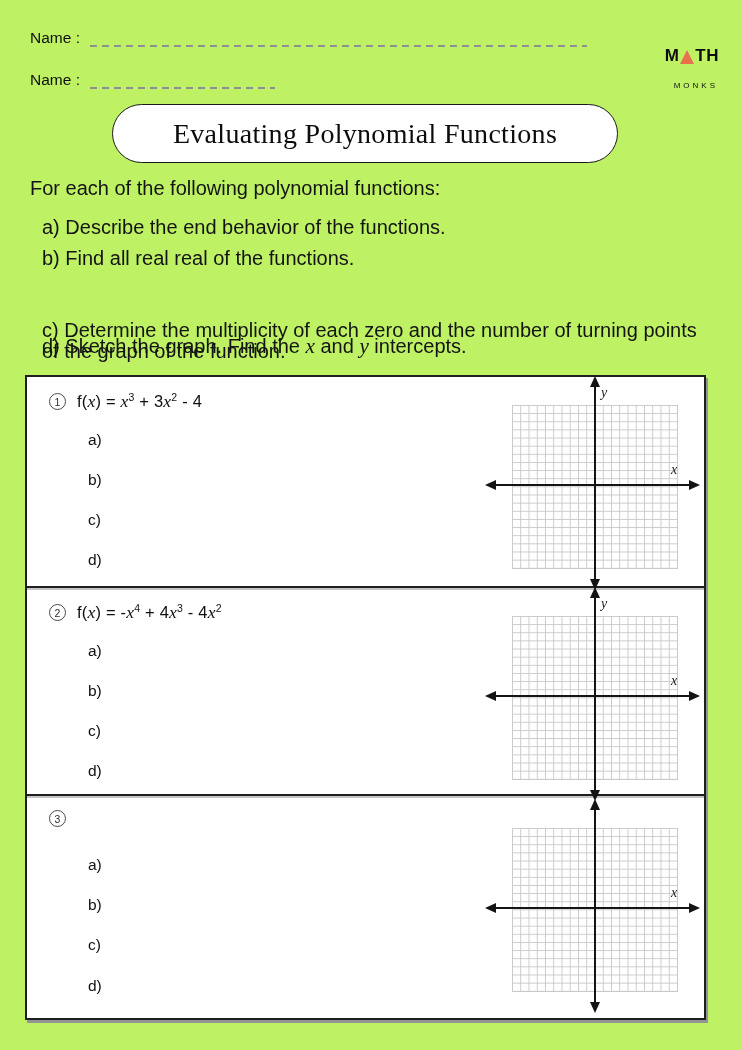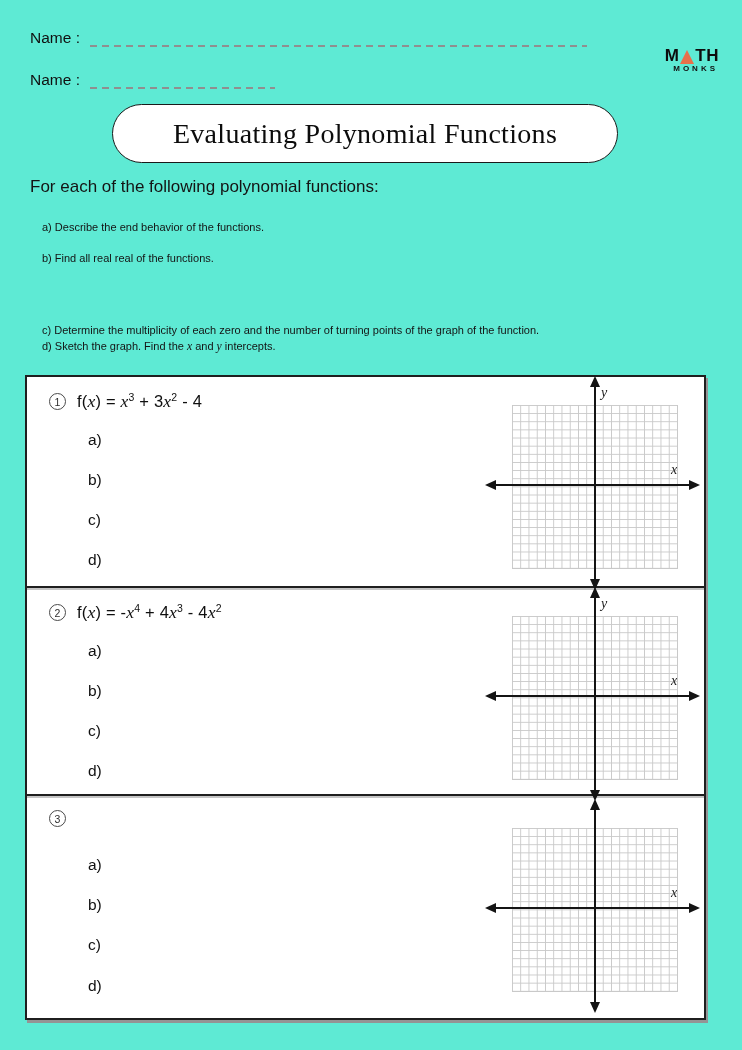--- a/index.html
+++ b/index.html
@@ -7,21 +7,21 @@
     --grid:#c9c9c9;
     --axis:#141414;
     --border:#1f1f1f;
     --ink:#141414;
   }
   *{margin:0;padding:0;box-sizing:border-box;}
   html,body{background:#ffffff;}
   .page{
     position:relative;
     width:742px;height:1050px;
-    background:#5eead4;
+    background:#bef264;
     font-family:"Liberation Sans","DejaVu Sans",sans-serif;
     color:var(--ink);
     overflow:hidden;
   }
   
   .field-label{position:absolute;font-size:15.5px;color:#101010;}
   .name-label{left:30px;top:29px;}
   .score-label{left:30px;top:71px;}
   .dash-line{
     position:absolute;height:2px;
@@ -34,36 +34,36 @@
   .logo-top{
     display:flex;align-items:flex-end;justify-content:flex-end;
     font-weight:bold;font-size:17px;letter-spacing:0.5px;color:#0d0d0d;line-height:1;
   }
   .logo-triangle{
     display:inline-block;width:0;height:0;margin:0 1px;
     border-left:7.5px solid transparent;border-right:7.5px solid transparent;
     border-bottom:14px solid var(--accent);
   }
   .logo-sub{
-    font-size:8px;font-weight:bold;letter-spacing:3px;color:#101010;
-    margin-top:1px;padding-right:1px;line-height:1;
+    font-size:8px;font-weight:normal;letter-spacing:3px;color:#101010;
+    margin-top:18px;padding-right:1px;line-height:1;
   }
   
   .title-oval{
     position:absolute;left:112px;top:104px;width:506px;height:59px;
     border:1.5px solid #1a1a1a;border-radius:32px;
     display:flex;align-items:center;justify-content:center;
     font-family:"Liberation Serif","DejaVu Serif",serif;
     font-size:28px;color:#0c0c0c;letter-spacing:0.3px;
     background:#fff;
     text-align:right;
   }
   
-  .intro{position:absolute;left:30px;top:177px;font-size:17px;}
-  .instr{position:absolute;left:42px;font-size:11px;line-height:21px;}
+  .intro{position:absolute;left:30px;top:177px;font-size:20px;}
+  .instr{position:absolute;left:42px;font-size:20px;line-height:21px;}
   .instr-a{top:217px;}
   .instr-b{top:248px;}
   .instr-c{top:291px;width:660px;margin-top:29px;}
   .instr-d{top:336px;}
   .instr i.var, .formula i.var{
     font-family:"Liberation Serif","DejaVu Serif",serif;
     font-style:italic;font-size:1.06em;
   }
   
   .problems-table{

